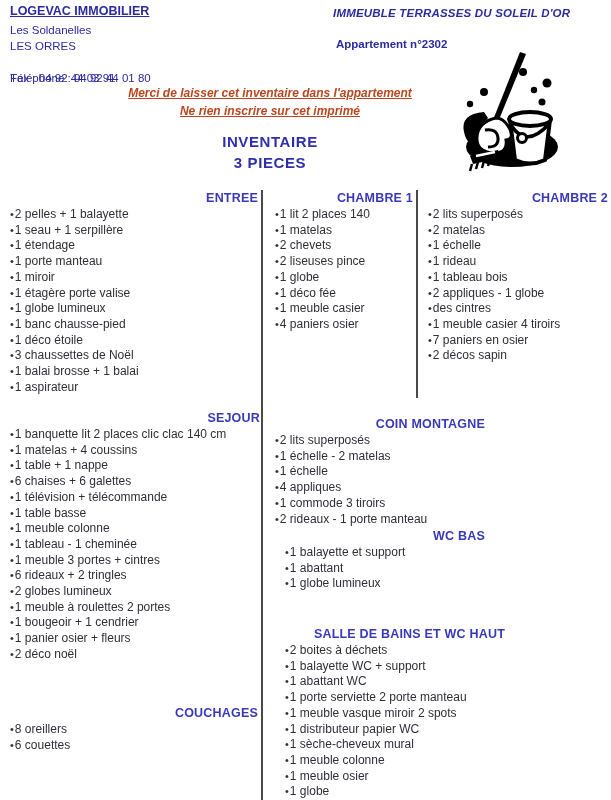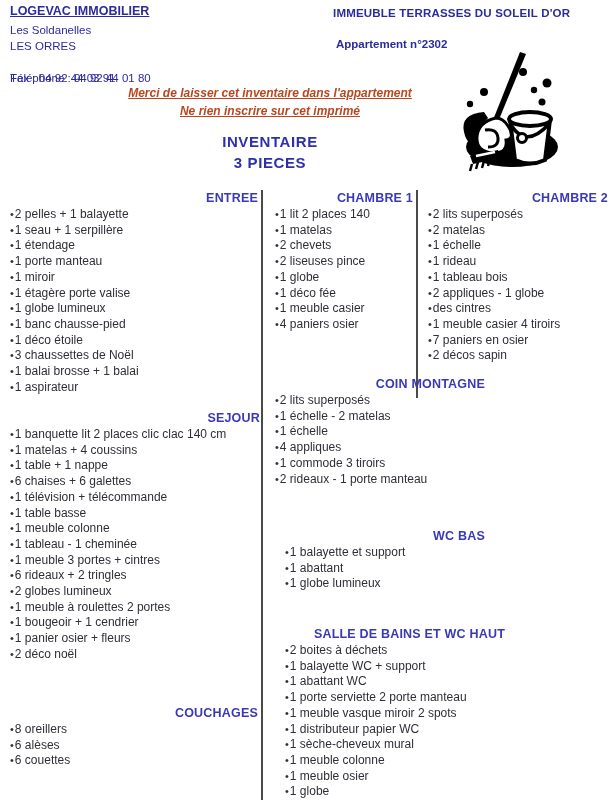--- a/index.html
+++ b/index.html
@@ -13,40 +13,40 @@
     border-radius:20px;
   }
   .abs{position:absolute;}
 
   
   .agency{left:10px;top:4px;font-size:12.5px;font-weight:bold;color:#2b2b9d;text-decoration:underline;}
   .addr1{left:10px;top:24px;font-size:11.5px;color:#2b2b9d;}
   .addr2{left:10px;top:40px;font-size:11.5px;color:#2b2b9d;}
   .phone{left:10px;top:56px;font-size:11.5px;font-weight:normal;color:#2b2b9d;margin-top:16px;}
   .fax{left:10px;top:72px;font-size:11.5px;color:#2b2b9d;}
-  .building{left:333px;top:7px;font-size:11.5px;font-weight:bold;color:#2b2b9d;letter-spacing:.2px;}
+  .building{left:333px;top:7px;font-size:11.5px;font-weight:bold;color:#2b2b9d;letter-spacing:.2px;font-style:italic;}
   .apartment{left:336px;top:38px;font-size:11.5px;font-weight:bold;color:#2b2b9d;}
 
   .notice{left:0;top:84px;width:540px;text-align:center;
     font-size:12px;font-weight:bold;font-style:italic;color:#b8471f;line-height:18px;}
   .notice .u{text-decoration:underline;}
 
   .title{left:0;top:131px;width:540px;text-align:center;
     font-size:15px;font-weight:bold;color:#2f2fae;line-height:21px;letter-spacing:.6px;}
 
   
   .section .heading{font-size:12.5px;font-weight:bold;color:#3939b8;line-height:16px;margin-bottom:1px;letter-spacing:.2px;text-align:right;}
   .section .item{font-size:12px;line-height:15.7px;color:#2e2e38;white-space:nowrap;}
   .section .bullet{margin-right:1px;font-size:11px;}
 
   .sec-entree   {left:10px;top:190px;width:248px;}
   .sec-sejour   {left:10px;top:410px;width:250px;}
   .sec-couchages{left:10px;top:705px;width:248px;}
   .sec-chambre1 {left:275px;top:190px;width:138px;}
-  .sec-coin     {left:275px;top:376px;width:210px;}
+  .sec-coin     {left:275px;top:416px;width:210px;}
   .sec-wcbas    {left:285px;top:528px;width:200px;}
   .sec-sdb      {left:285px;top:626px;width:220px;}
   .sec-chambre2 {left:428px;top:190px;width:180px;}
 
   .divider{width:1.5px;background:#4a4a4a;}
   .divider1{left:261px;top:190px;height:610px;}
   .divider2{left:416px;top:190px;height:208px;}
 
   .clipart{left:450px;top:52px;width:115px;height:122px;}
 </style>
@@ -139,21 +139,20 @@
         <div class="item"><span class="bullet">•</span><span>1 bougeoir + 1 cendrier</span></div>
         <div class="item"><span class="bullet">•</span><span>1 panier osier + fleurs</span></div>
         <div class="item"><span class="bullet">•</span><span>2 déco noël</span></div>
       </div>
   </div>
 
   <div class="abs section sec-couchages">
     <div class="heading">COUCHAGES</div>
     <div>
         <div class="item"><span class="bullet">•</span><span>8 oreillers</span></div>
-        <div class="item"><span class="bullet">•</span><span>6 alèses</span></div>
         <div class="item"><span class="bullet">•</span><span>6 couettes</span></div>
       </div>
   </div>
 
   <div class="abs section sec-chambre1">
     <div class="heading">CHAMBRE 1</div>
     <div>
         <div class="item"><span class="bullet">•</span><span>1 lit 2 places 140</span></div>
         <div class="item"><span class="bullet">•</span><span>1 matelas</span></div>
         <div class="item"><span class="bullet">•</span><span>2 chevets</span></div>

